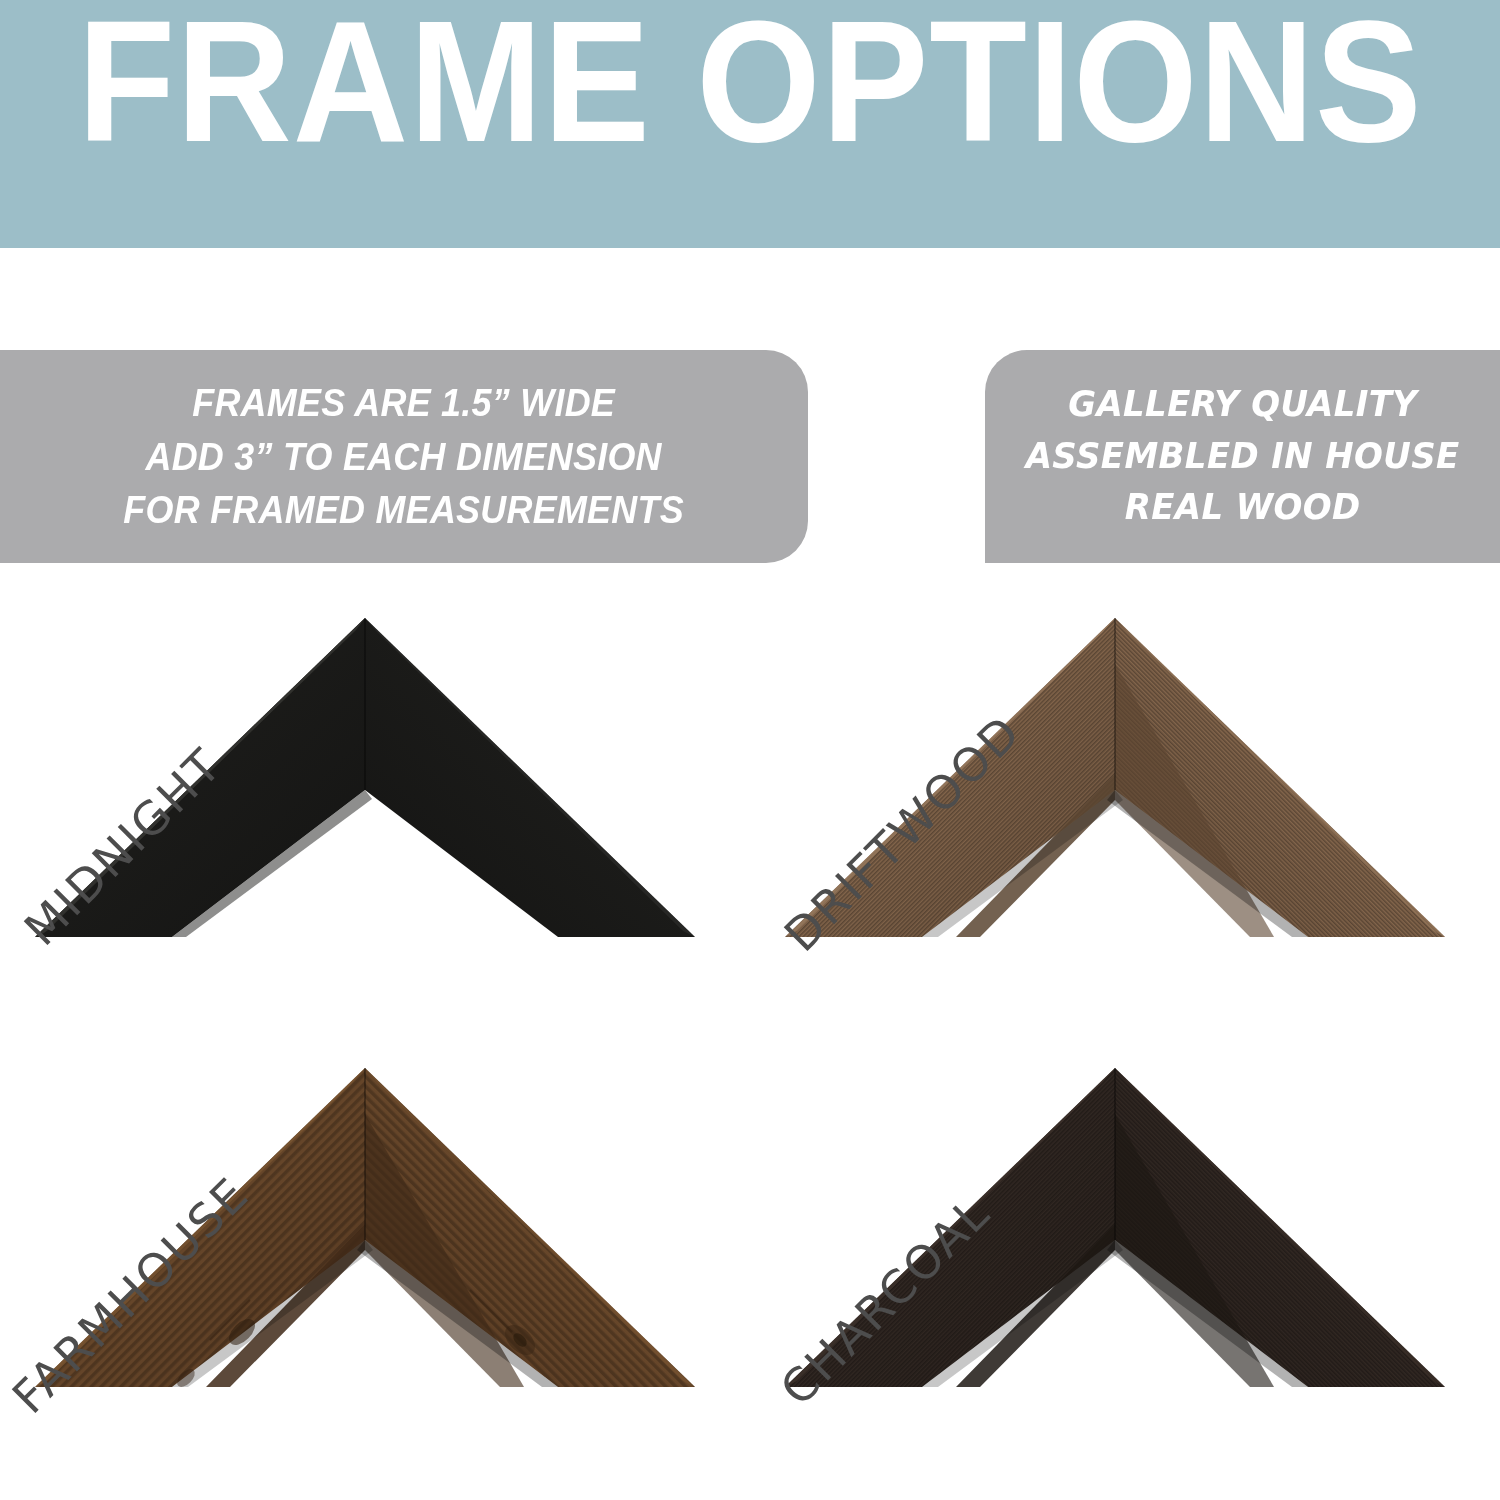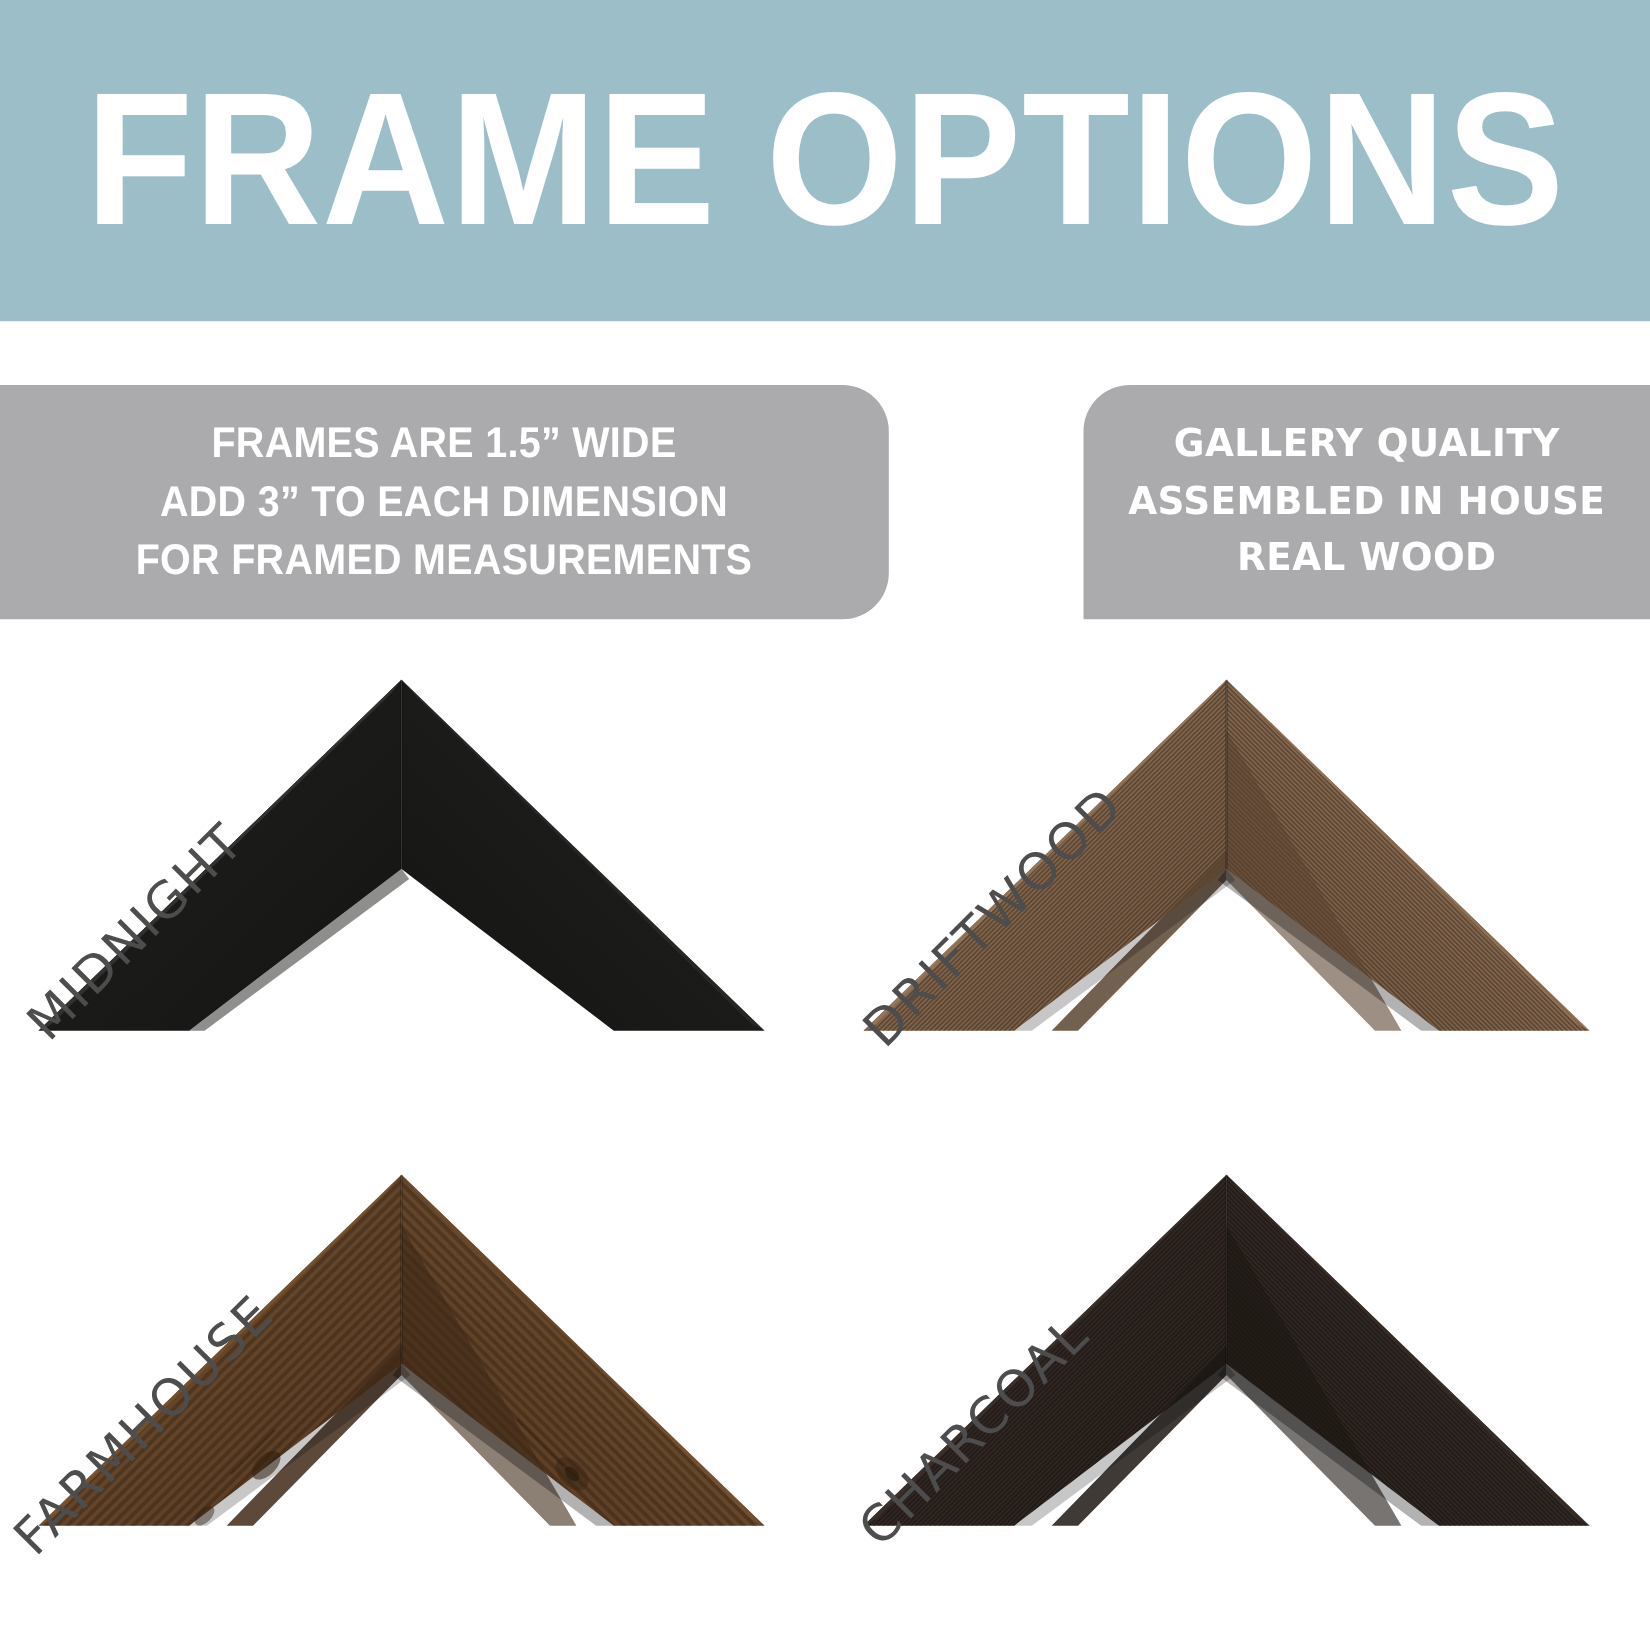--- a/index.html
+++ b/index.html
@@ -18,24 +18,23 @@
     height: 1500px;
     background: #ffffff;
     overflow: hidden;
   }
 
   
   .header-banner {
     position: absolute;
     left: 0; top: 0;
     width: 1500px;
-    height: 292px;
+    height: 248px;
     background: #9cbec8;
     display: flex;
-    align-items: center;
     justify-content: center;
   }
   .header-title {
     font-family: "Liberation Sans", sans-serif;
     font-weight: 700;
     font-size: 172px;
     line-height: 0.95;
     color: #ffffff;
     letter-spacing: 1px;
     transform: scaleX(0.93);
@@ -66,20 +65,21 @@
   .info-box-right {
     left: 985px;
     top: 350px;
     width: 575px;
     height: 213px;
     border-radius: 42px 0 0 0;
     padding-right: 60px;
   }
   .info-lines {
     text-align: center;
+    font-style: italic;
   }
   .info-line {
     display: block;
     white-space: nowrap;
   }
   .info-box-left .info-line {
     font-family: "Liberation Sans", sans-serif;
     font-weight: 700;
     font-size: 39px;
     line-height: 1.38;

